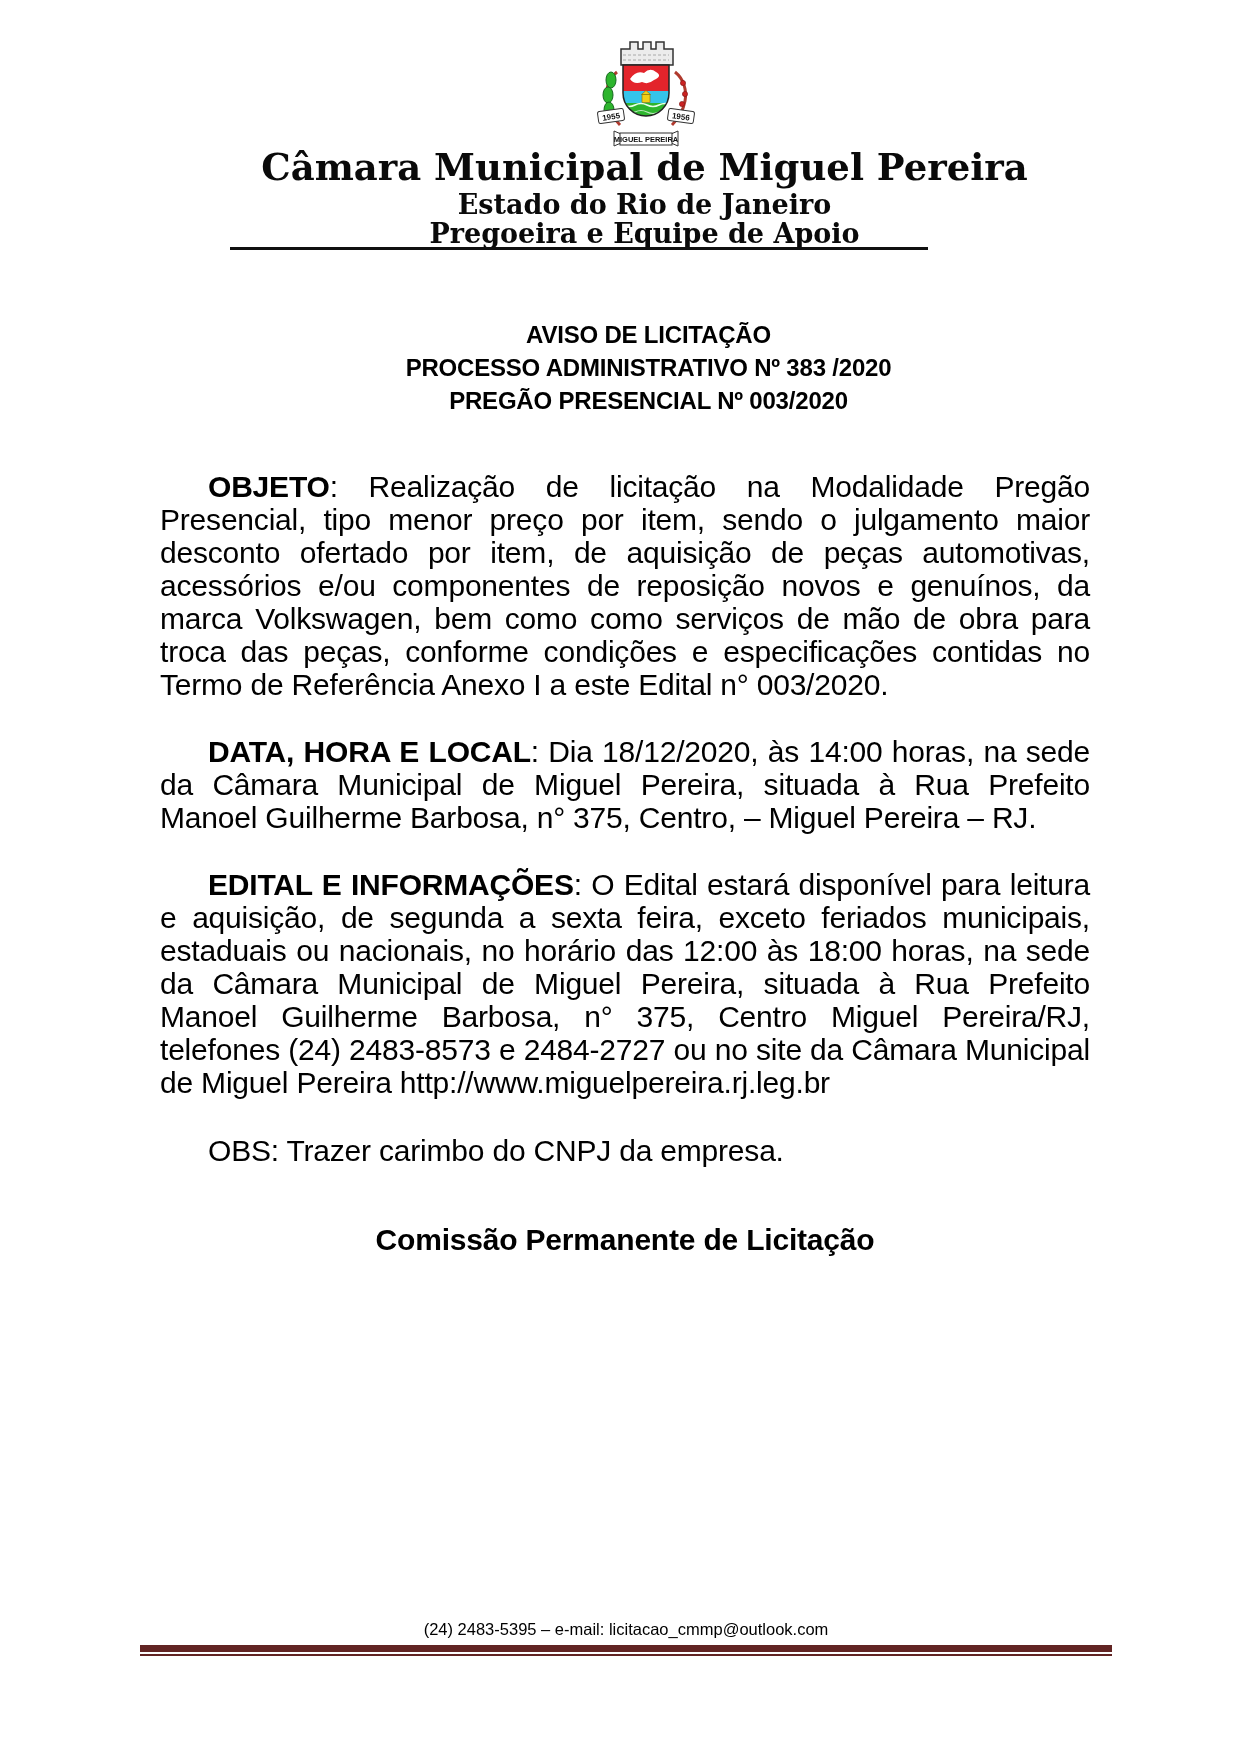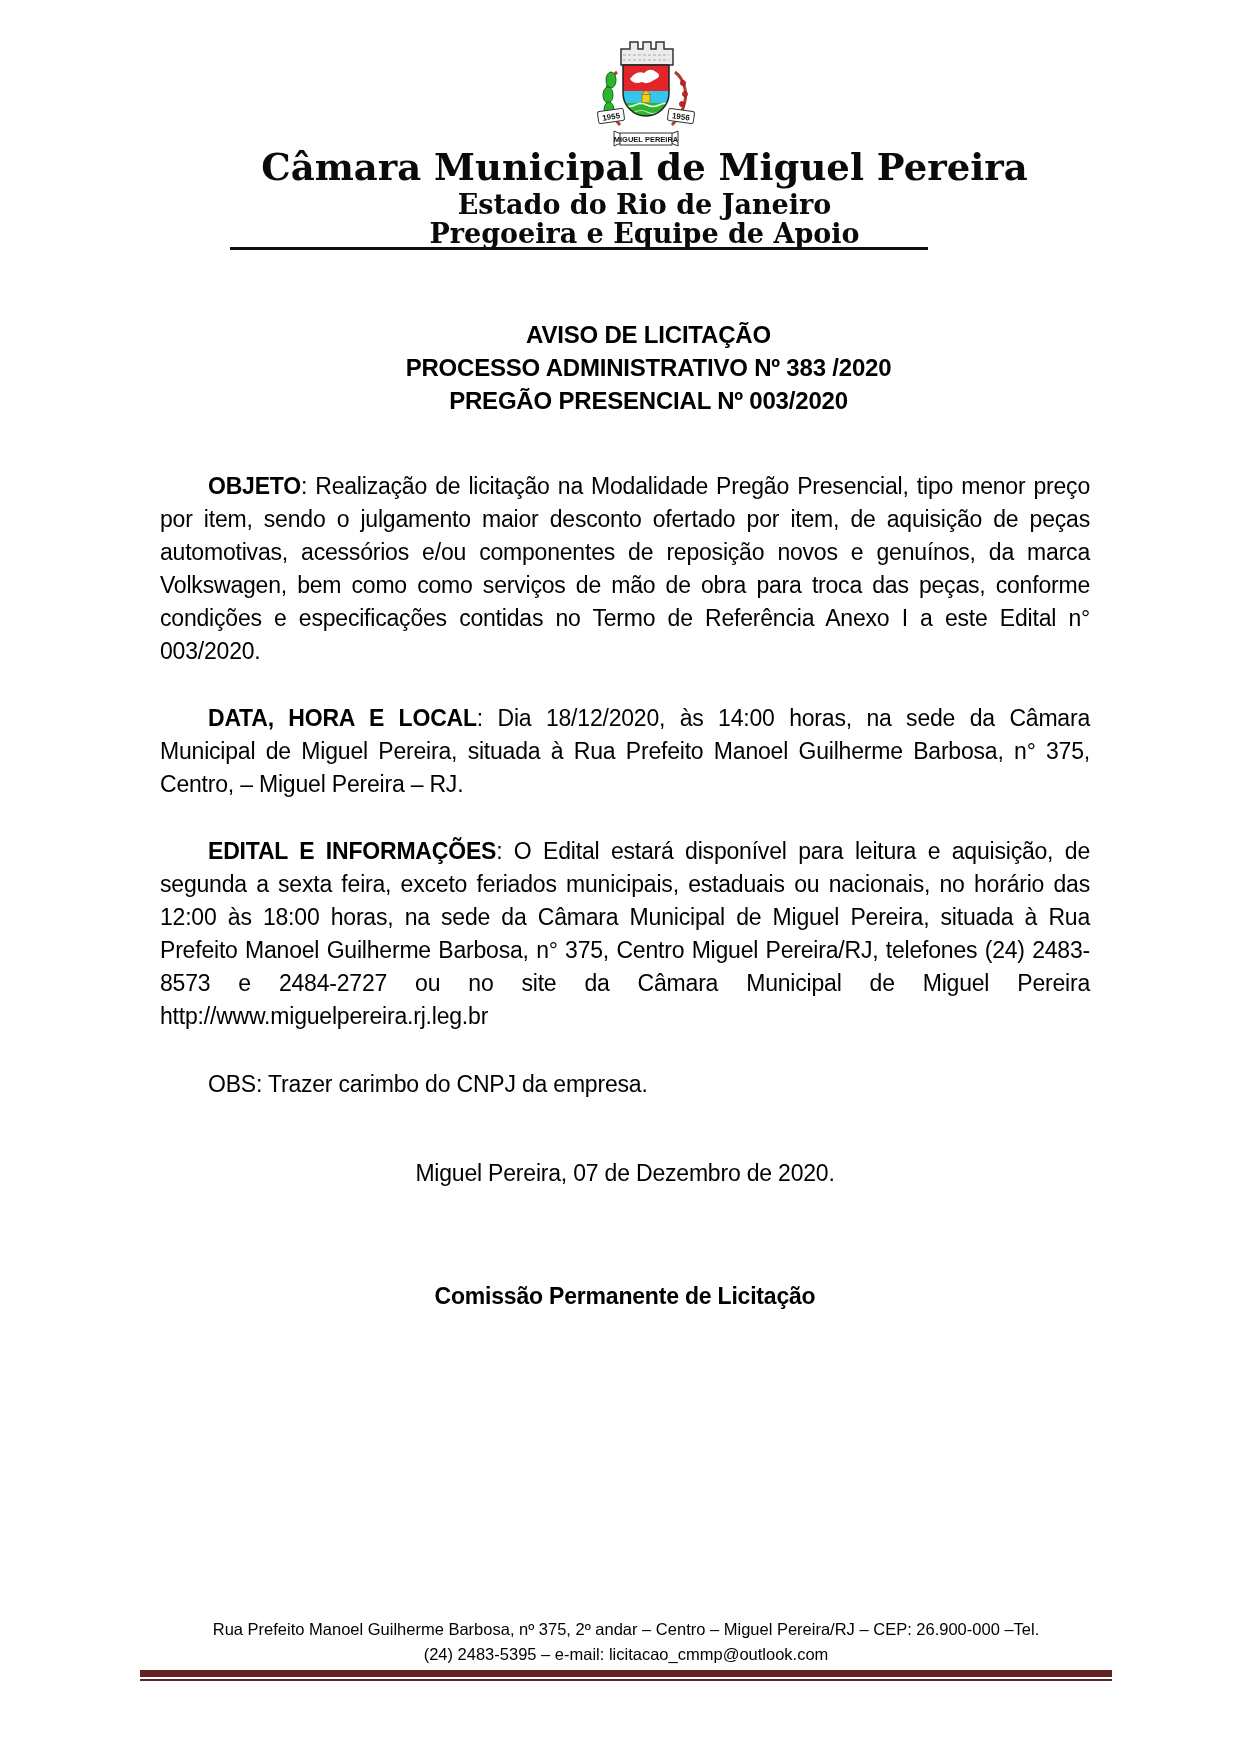--- a/index.html
+++ b/index.html
@@ -56,21 +56,21 @@
     line-height: 33px;
     letter-spacing: -0.2px;
   }
 
   
   .doc-body {
     position: absolute;
     top: 470px;
     left: 160px;
     width: 930px;
-    font-size: 23px;
+    font-size: 30px;
     line-height: 33px;
     letter-spacing: -0.2px;
   }
   .para {
     text-align: justify;
     text-indent: 48px;
   }
   .para .lbl { font-weight: bold; }
   .p1 { margin-bottom: 34px; }
   .p2 { margin-bottom: 34px; }
@@ -181,25 +181,23 @@
   <div class="doc-body">
 
     <p class="para p1"><span class="lbl">OBJETO</span><span>: Realização de licitação na Modalidade Pregão Presencial, tipo menor preço por item, sendo o julgamento maior desconto ofertado por item, de aquisição de peças automotivas, acessórios e/ou componentes de reposição novos e genuínos, da marca Volkswagen, bem como como serviços de mão de obra para troca das peças, conforme condições e especificações contidas no Termo de Referência Anexo I a este Edital n° 003/2020.</span></p>
 
     <p class="para p2"><span class="lbl">DATA, HORA E LOCAL</span><span>: Dia 18/12/2020, às 14:00 horas, na sede da Câmara Municipal de Miguel Pereira, situada à Rua Prefeito Manoel Guilherme Barbosa, n° 375, Centro, – Miguel Pereira – RJ.</span></p>
 
     <p class="para p3"><span class="lbl">EDITAL E INFORMAÇÕES</span><span>: O Edital estará disponível para leitura e aquisição, de segunda a sexta feira, exceto feriados municipais, estaduais ou nacionais, no horário das 12:00 às 18:00 horas, na sede da Câmara Municipal de Miguel Pereira, situada à Rua Prefeito Manoel Guilherme Barbosa, n° 375, Centro Miguel Pereira/RJ, telefones (24) 2483-8573 e 2484-2727 ou no site da Câmara Municipal de Miguel Pereira http://www.miguelpereira.rj.leg.br</span></p>
 
     <p class="obs">OBS: Trazer carimbo do CNPJ da empresa.</p>
 
-    <p class="dateline">Miguel Pereira, 07 de Dezembro de 2020.</p>
 
     <p class="signature">Comissão Permanente de Licitação</p>
   </div>
 
   <div class="footer">
-    <div>Rua Prefeito Manoel Guilherme Barbosa, nº 375, 2º andar – Centro – Miguel Pereira/RJ – CEP: 26.900-000 –Tel.</div>
     <div>(24) 2483-5395 – e-mail: licitacao_cmmp@outlook.com</div>
     <div class="footer-bar-thick"></div>
     <div class="footer-bar-thin"></div>
   </div>
 
 </div>
 
 </body></html>

